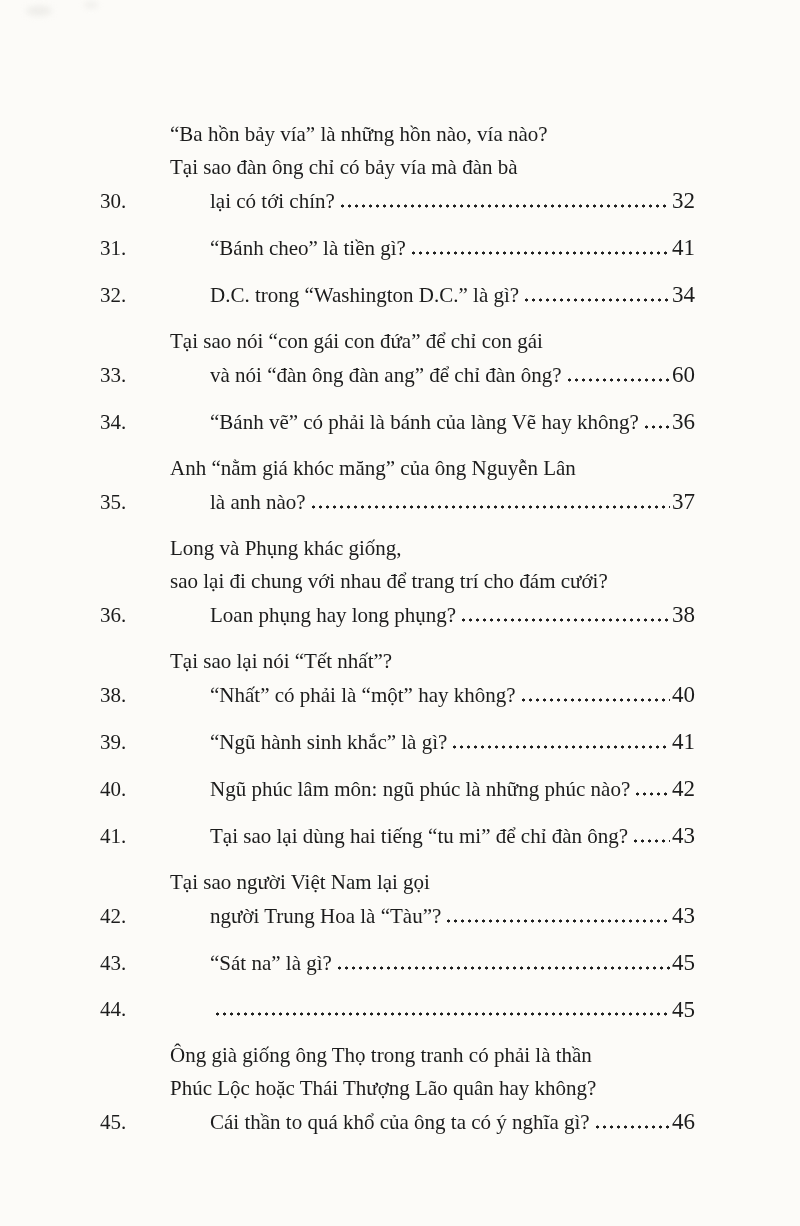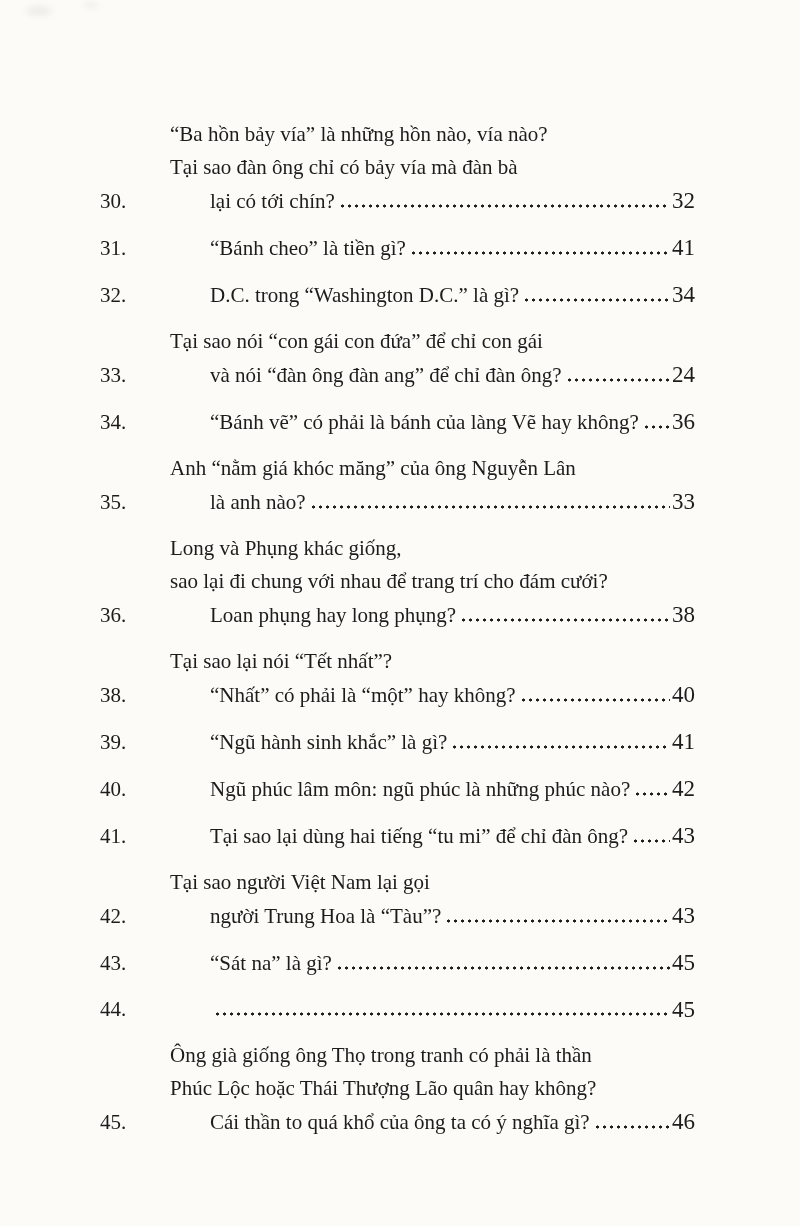--- a/index.html
+++ b/index.html
@@ -129,21 +129,21 @@
         </div>
   </div>
 
   <div class="toc-entry">
     <div class="toc-num">33.</div>
     <div class="toc-body">
           <div class="toc-line"><span class="line-text">Tại sao nói “con gái con đứa” để chỉ con gái</span></div>
           <div class="toc-line toc-lastline">
             <span class="line-text">và nói “đàn ông đàn ang” để chỉ đàn ông?</span>
             <span class="leader"></span>
-            <span class="pagenum">24</span>
+            <span class="pagenum">60</span>
           </div>
         </div>
   </div>
 
   <div class="toc-entry">
     <div class="toc-num">34.</div>
     <div class="toc-body">
           <div class="toc-line toc-lastline">
             <span class="line-text">“Bánh vẽ” có phải là bánh của làng Vẽ hay không?</span>
             <span class="leader"></span>
@@ -152,21 +152,21 @@
         </div>
   </div>
 
   <div class="toc-entry">
     <div class="toc-num">35.</div>
     <div class="toc-body">
           <div class="toc-line"><span class="line-text">Anh “nằm giá khóc măng” của ông Nguyễn Lân</span></div>
           <div class="toc-line toc-lastline">
             <span class="line-text">là anh nào?</span>
             <span class="leader"></span>
-            <span class="pagenum">33</span>
+            <span class="pagenum">37</span>
           </div>
         </div>
   </div>
 
   <div class="toc-entry">
     <div class="toc-num">36.</div>
     <div class="toc-body">
           <div class="toc-line"><span class="line-text">Long và Phụng khác giống,</span></div>
           <div class="toc-line"><span class="line-text">sao lại đi chung với nhau để trang trí cho đám cưới?</span></div>
           <div class="toc-line toc-lastline">

